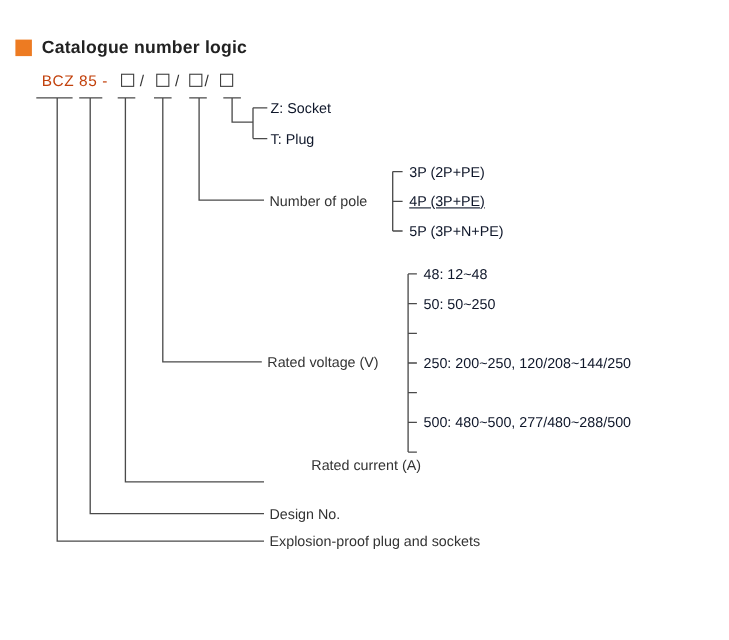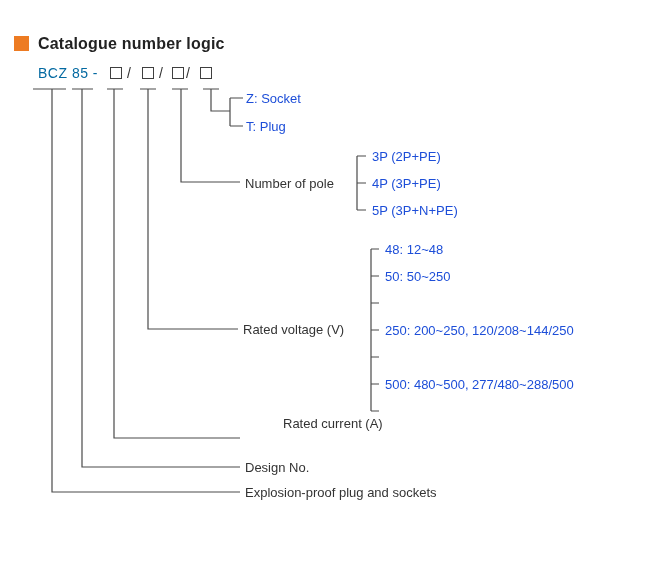--- a/index.html
+++ b/index.html
@@ -12,28 +12,28 @@
     overflow:hidden;
   }
   .abs{position:absolute;}
   .vcenter{transform:translateY(-50%);white-space:nowrap;}
   .title{
     font-size:16px;font-weight:bold;color:#222;letter-spacing:.2px;
   }
   .accent-square{
     width:15px;height:15px;background:#ed7b22;
   }
-  .code-text{font-size:14px;color:#0369a1;letter-spacing:.5px;}
+  .code-text{font-size:14px;color:#c2410c;letter-spacing:.5px;}
   .slash{font-size:14px;color:#333;}
   .ph-box{
     box-sizing:border-box;width:12px;height:12px;
     border:1.5px solid #3f3f3f;background:#fff;
   }
   .label{font-size:13px;color:#333;}
-  .option{font-size:13px;color:#1d4ed8;}
+  .option{font-size:13px;color:#0f172a;}
   svg.lines{position:absolute;left:0;top:0;pointer-events:none;}
 </style>
 </head>
 <body>
 
 <div class="canvas">
 
   <svg class="lines" width="663" height="582" viewBox="0 0 663 582">
     <g fill="none" stroke="#4a4a4a" stroke-width="1.2">
 
@@ -65,21 +65,21 @@
   <div class="abs vcenter slash" style="left:159px;top:73px;">/</div>
   <div class="abs ph-box" style="left:172px;top:67px;"></div>
   <div class="abs vcenter slash" style="left:186px;top:73px;">/</div>
   <div class="abs ph-box" style="left:200px;top:67px;"></div>
 
   <div class="abs vcenter option" style="left:246px;top:98px;">Z: Socket</div>
   <div class="abs vcenter option" style="left:246px;top:126px;">T: Plug</div>
 
   <div class="abs vcenter label" style="left:245px;top:183px;">Number of pole</div>
   <div class="abs vcenter option" style="left:372px;top:156px;">3P (2P+PE)</div>
-  <div class="abs vcenter option" style="left:372px;top:183px;">4P (3P+PE)</div>
+  <div class="abs vcenter option" style="left:372px;top:183px;text-decoration:underline;">4P (3P+PE)</div>
   <div class="abs vcenter option" style="left:372px;top:210px;">5P (3P+N+PE)</div>
 
   <div class="abs vcenter label" style="left:243px;top:329px;">Rated voltage (V)</div>
   <div class="abs vcenter option" style="left:385px;top:249px;">48: 12~48</div>
   <div class="abs vcenter option" style="left:385px;top:276px;">50: 50~250</div>
   <div class="abs vcenter option" style="left:385px;top:330px;">250: 200~250, 120/208~144/250</div>
   <div class="abs vcenter option" style="left:385px;top:384px;">500: 480~500, 277/480~288/500</div>
 
   <div class="abs vcenter label" style="left:245px;top:423px;margin-left:38px;">Rated current (A)</div>
   <div class="abs vcenter label" style="left:245px;top:467px;">Design No.</div>

